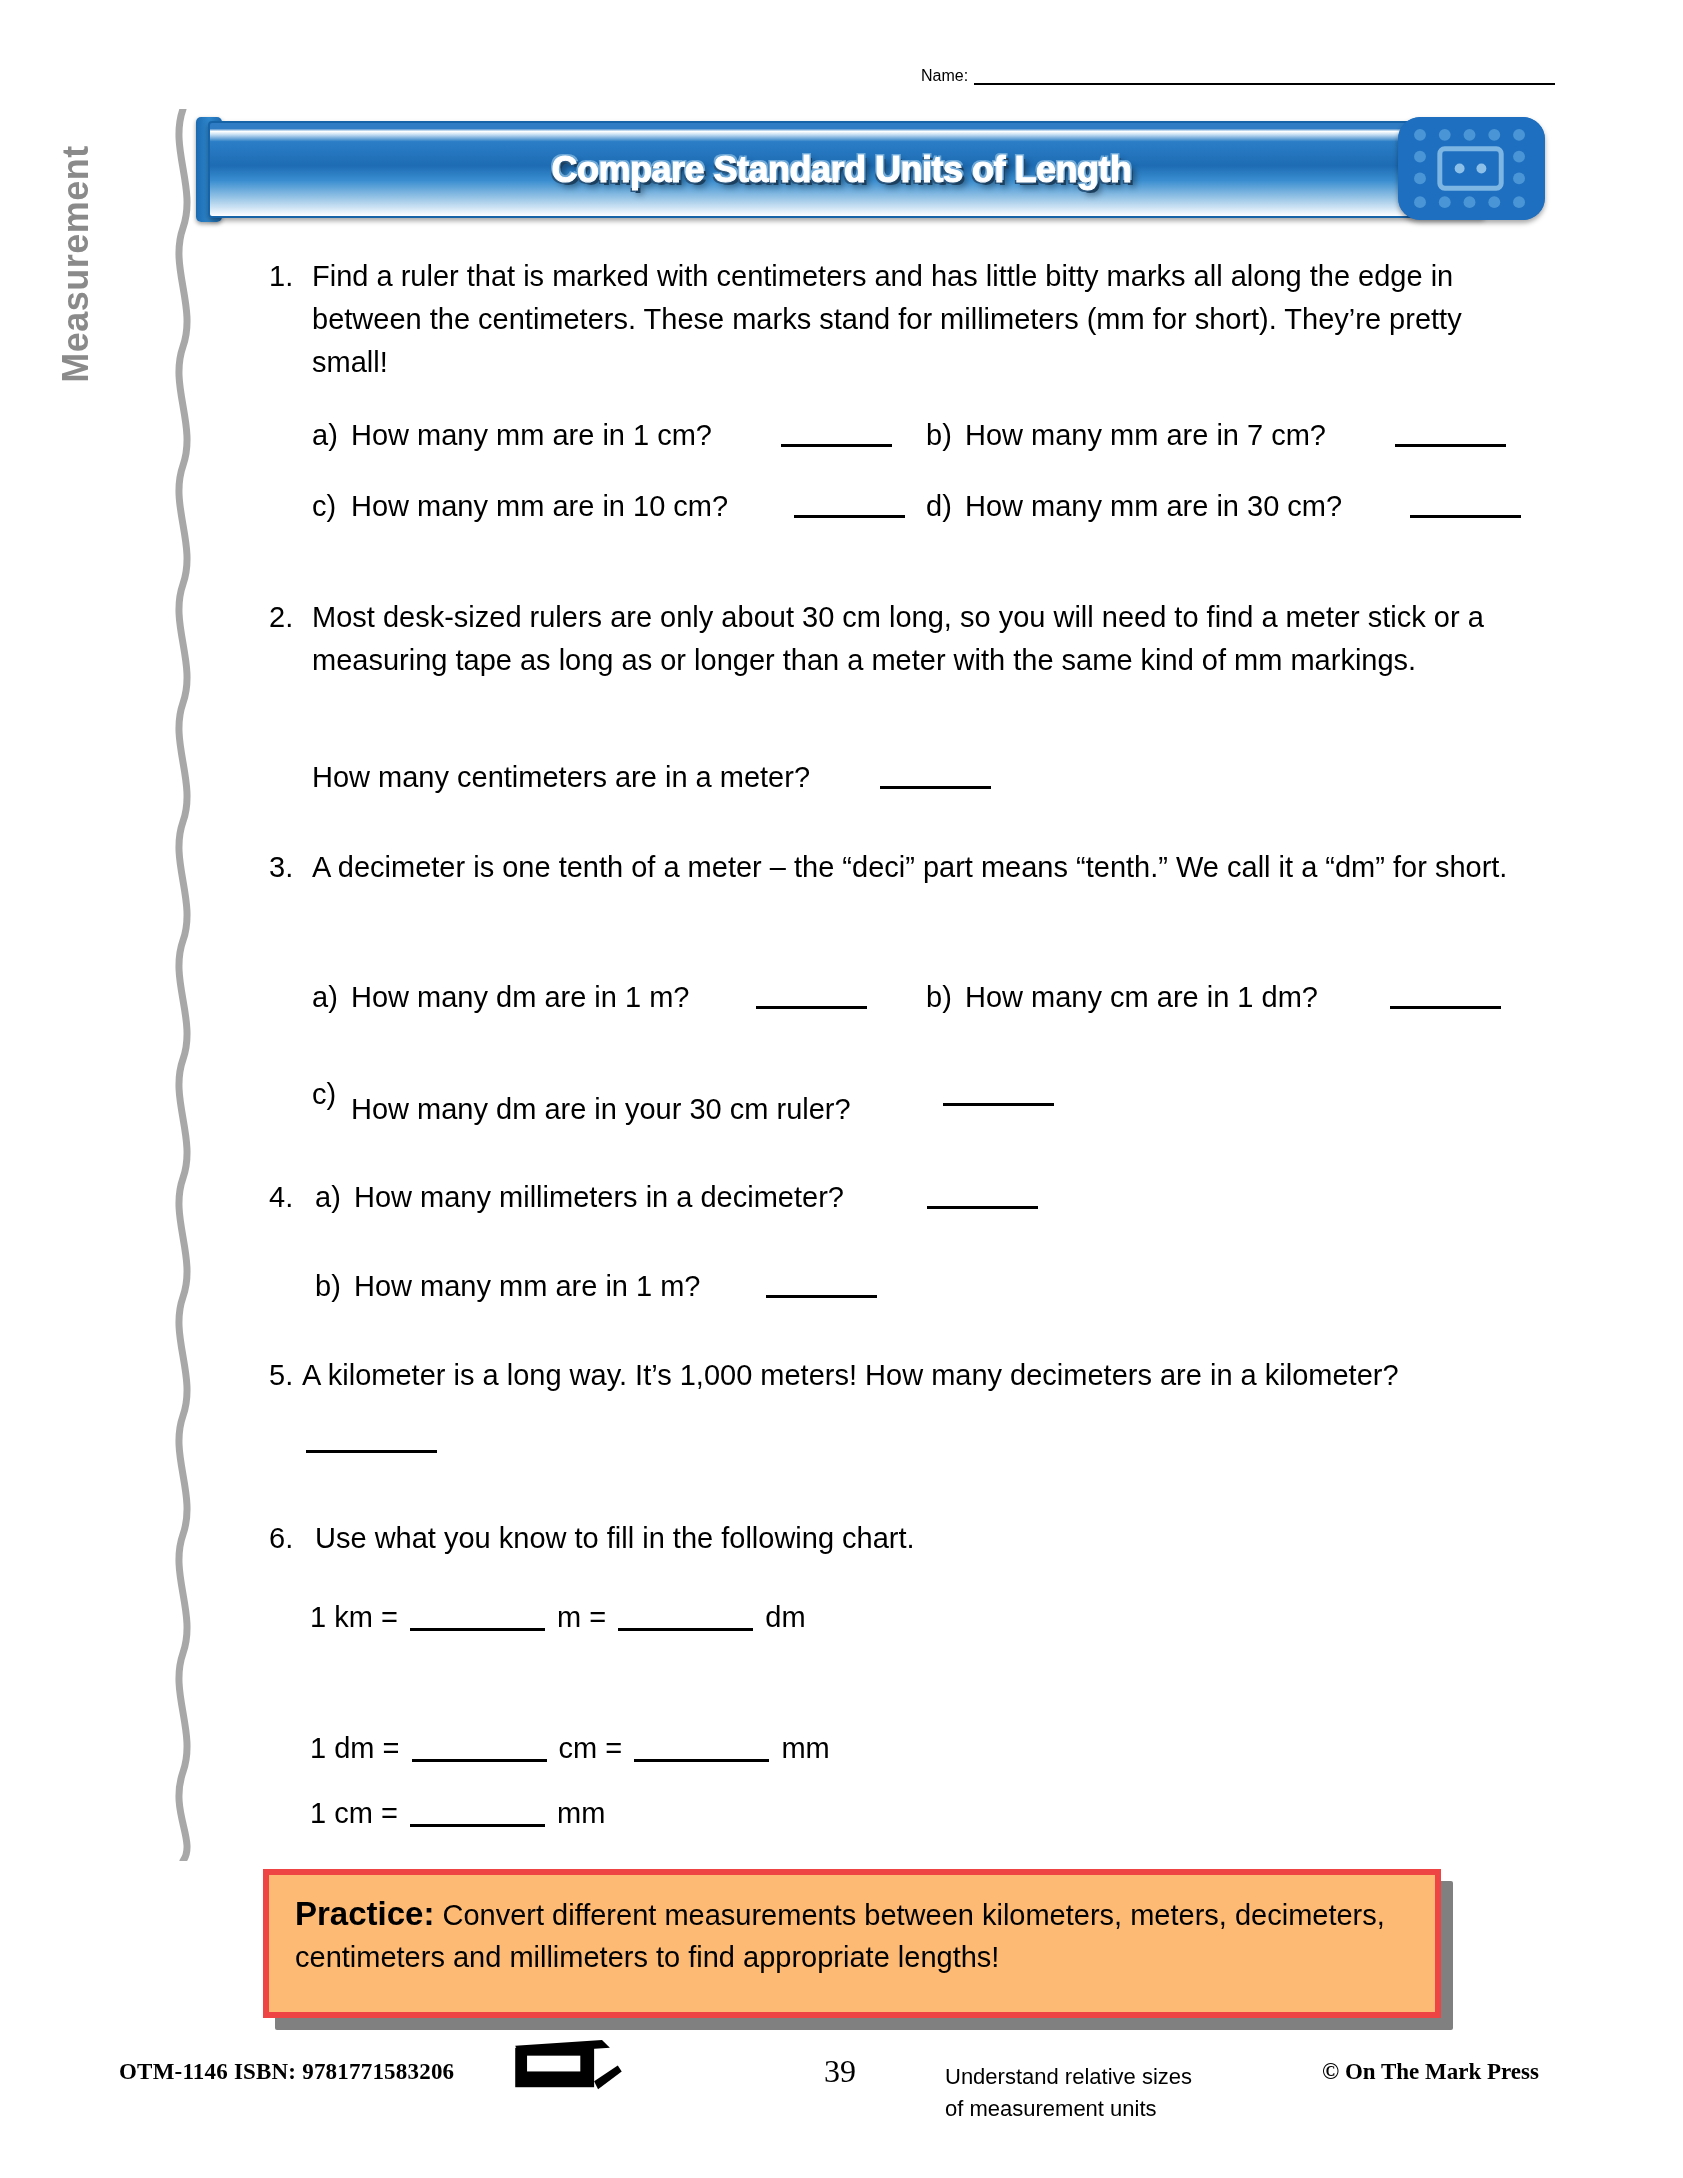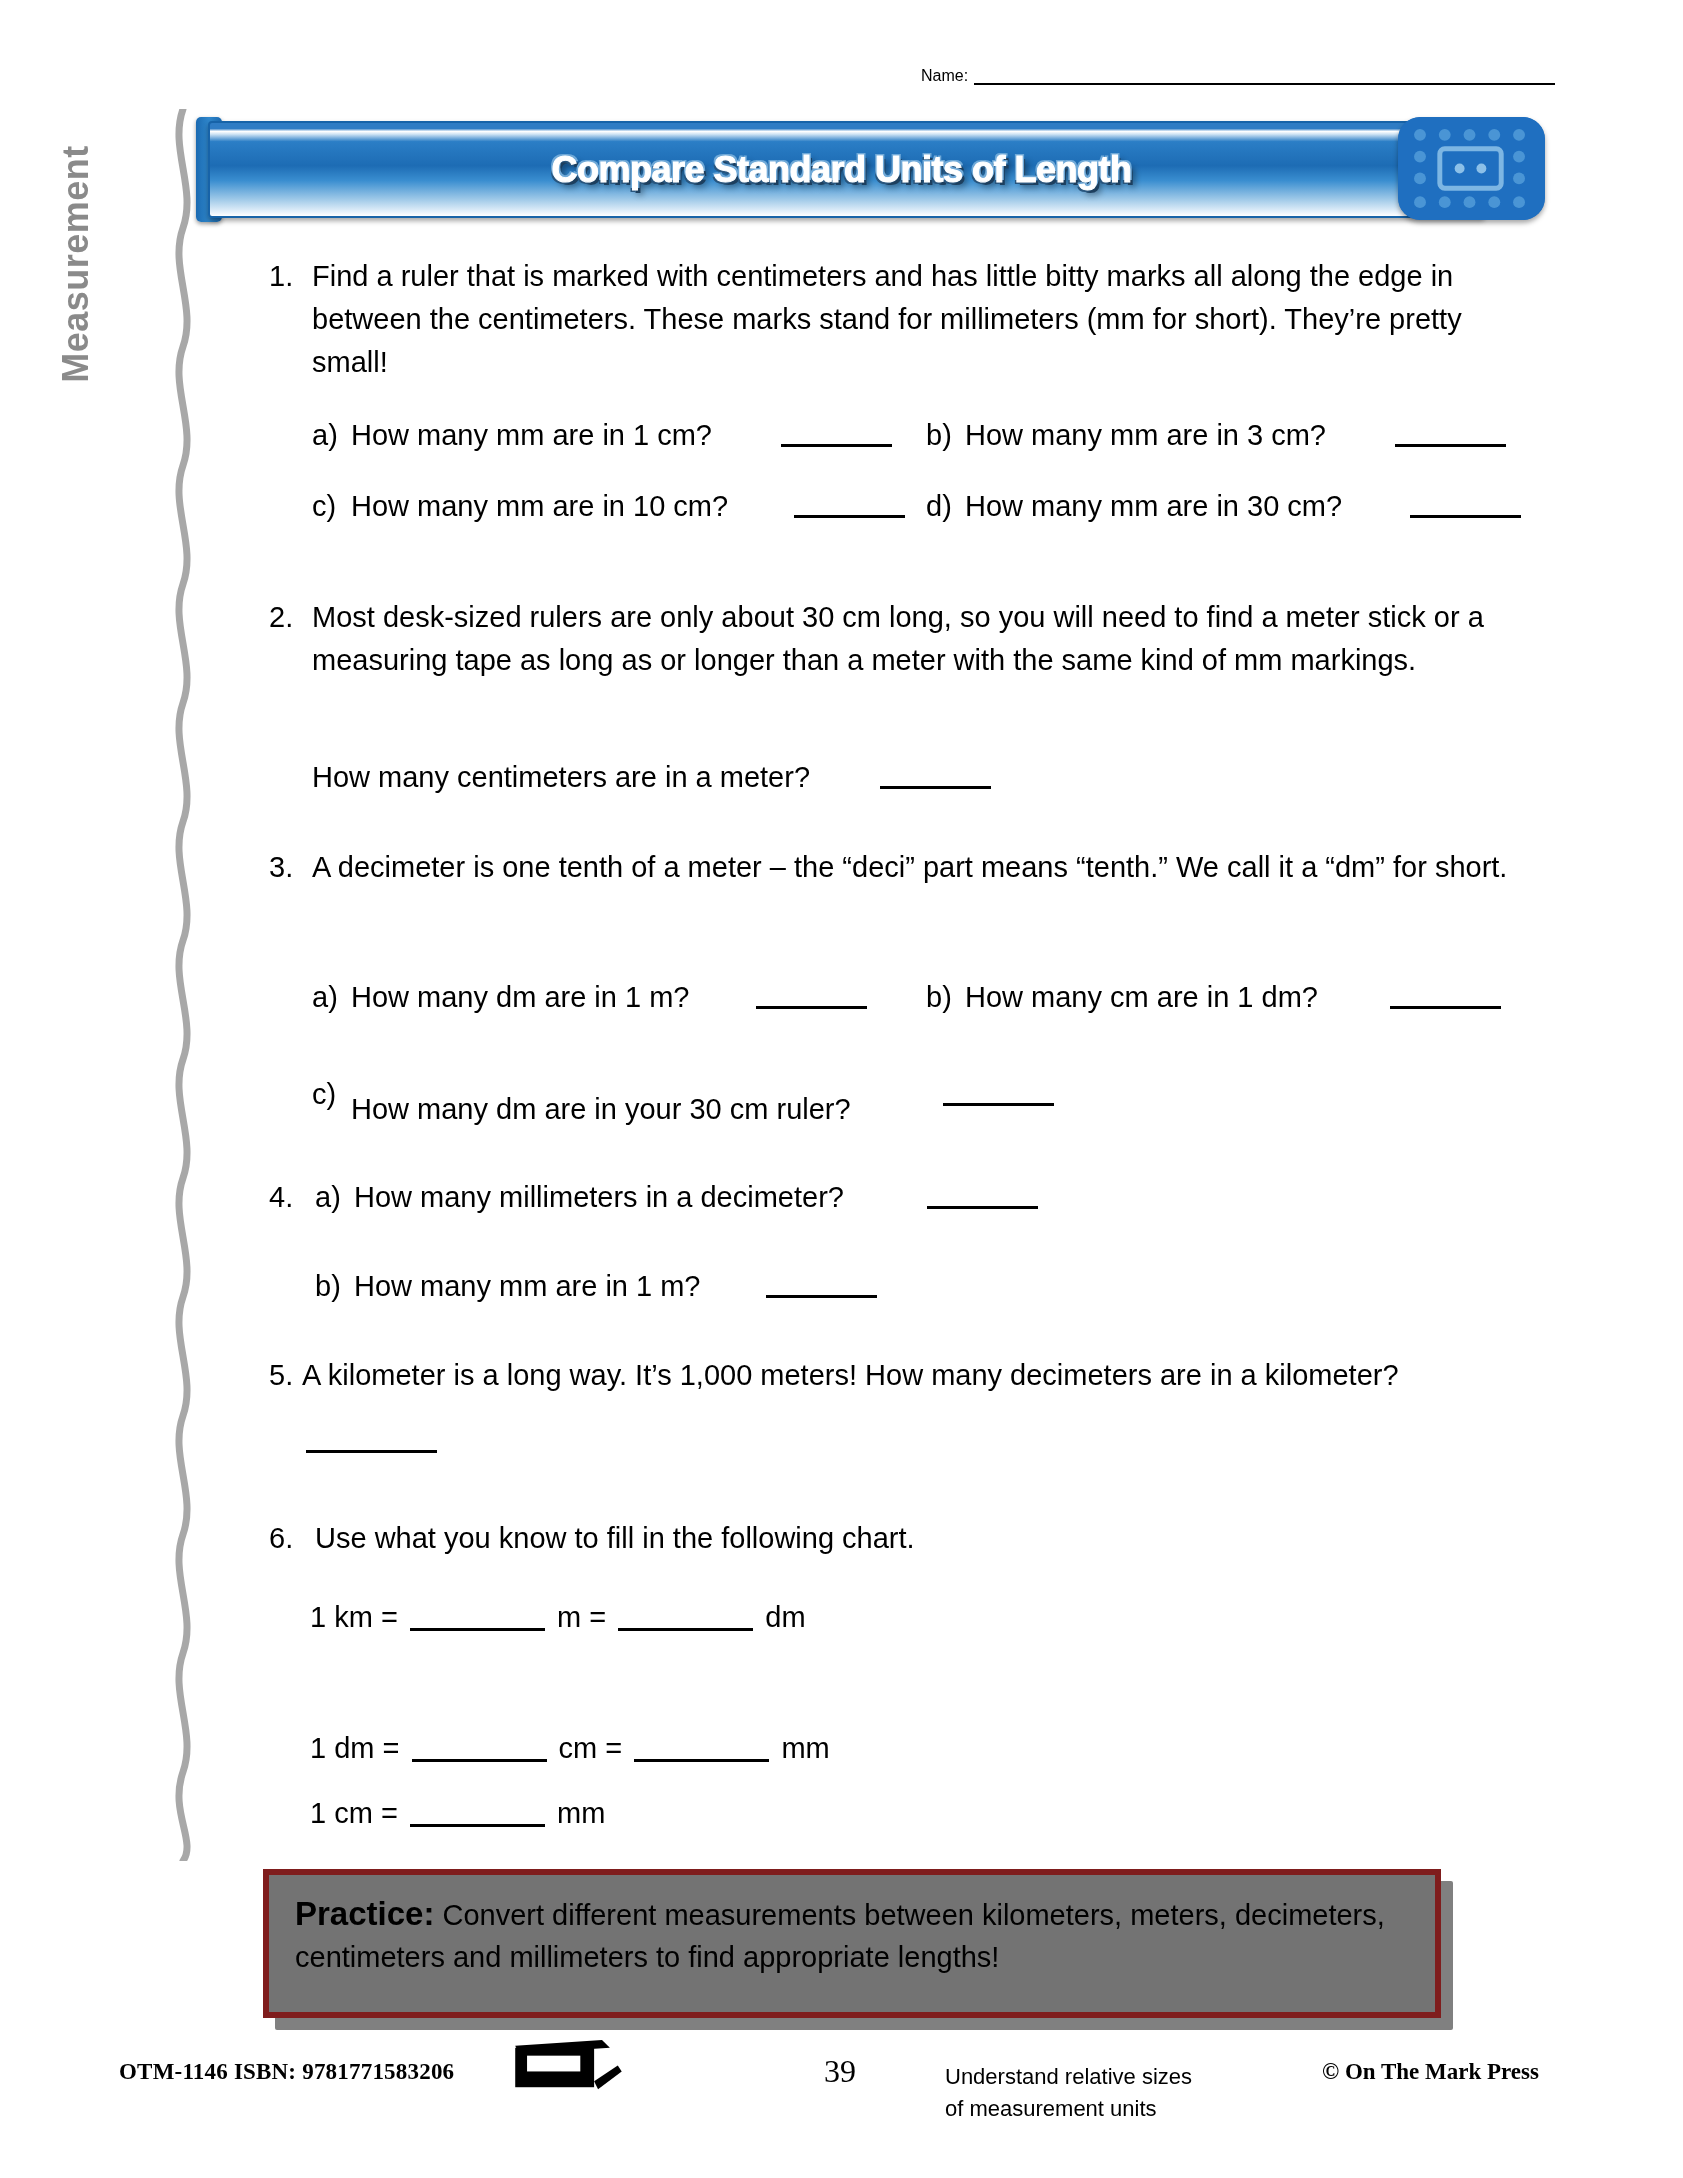--- a/index.html
+++ b/index.html
@@ -98,22 +98,22 @@
   
   .practice-shadow{
     position:absolute; left:275px; top:1881px;
     width:1178px; height:149px;
     background:#808080;
     border-radius:2px;
   }
   .practice{
     position:absolute; left:263px; top:1869px;
     width:1178px; height:149px;
-    background:#737373;
-    border:6px solid #7f1d1d;
+    background:#fdba74;
+    border:6px solid #ef4444;
     padding:18px 26px 0 26px;
   }
   .practice-text{
     font-size:29px; line-height:42px;
   }
   .practice-text b{ font-size:33px; }
 
   
   .footer{ position:absolute; left:0; top:2047px; width:1683px; height:109px; }
   .f-left{
@@ -190,21 +190,21 @@
 <div class="content">
 
   <span class="qnum" style="left:269px; top:255px;">1.</span>
   <div class="qtext" style="left:312px; top:255px; width:1223px;">Find a ruler that is marked with centimeters and has little bitty marks all along the edge in between the centimeters. These marks stand for millimeters (mm for short). They’re pretty small!</div>
 
   <span class="q" style="left:312px; top:414px;">a)</span>
   <span class="q" style="left:351px; top:414px;">How many mm are in 1 cm?</span>
   <span class="blank b-md" style="position:absolute; left:777px; top:444px;"></span>
 
   <span class="q" style="left:926px; top:414px;">b)</span>
-  <span class="q" style="left:965px; top:414px;">How many mm are in 3 cm?</span>
+  <span class="q" style="left:965px; top:414px;">How many mm are in 7 cm?</span>
   <span class="blank b-md" style="position:absolute; left:1391px; top:444px;"></span>
 
   <span class="q" style="left:312px; top:485px;">c)</span>
   <span class="q" style="left:351px; top:485px;">How many mm are in 10 cm?</span>
   <span class="blank b-md" style="position:absolute; left:790px; top:515px;"></span>
 
   <span class="q" style="left:926px; top:485px;">d)</span>
   <span class="q" style="left:965px; top:485px;">How many mm are in 30 cm?</span>
   <span class="blank b-md" style="position:absolute; left:1406px; top:515px;"></span>
 

